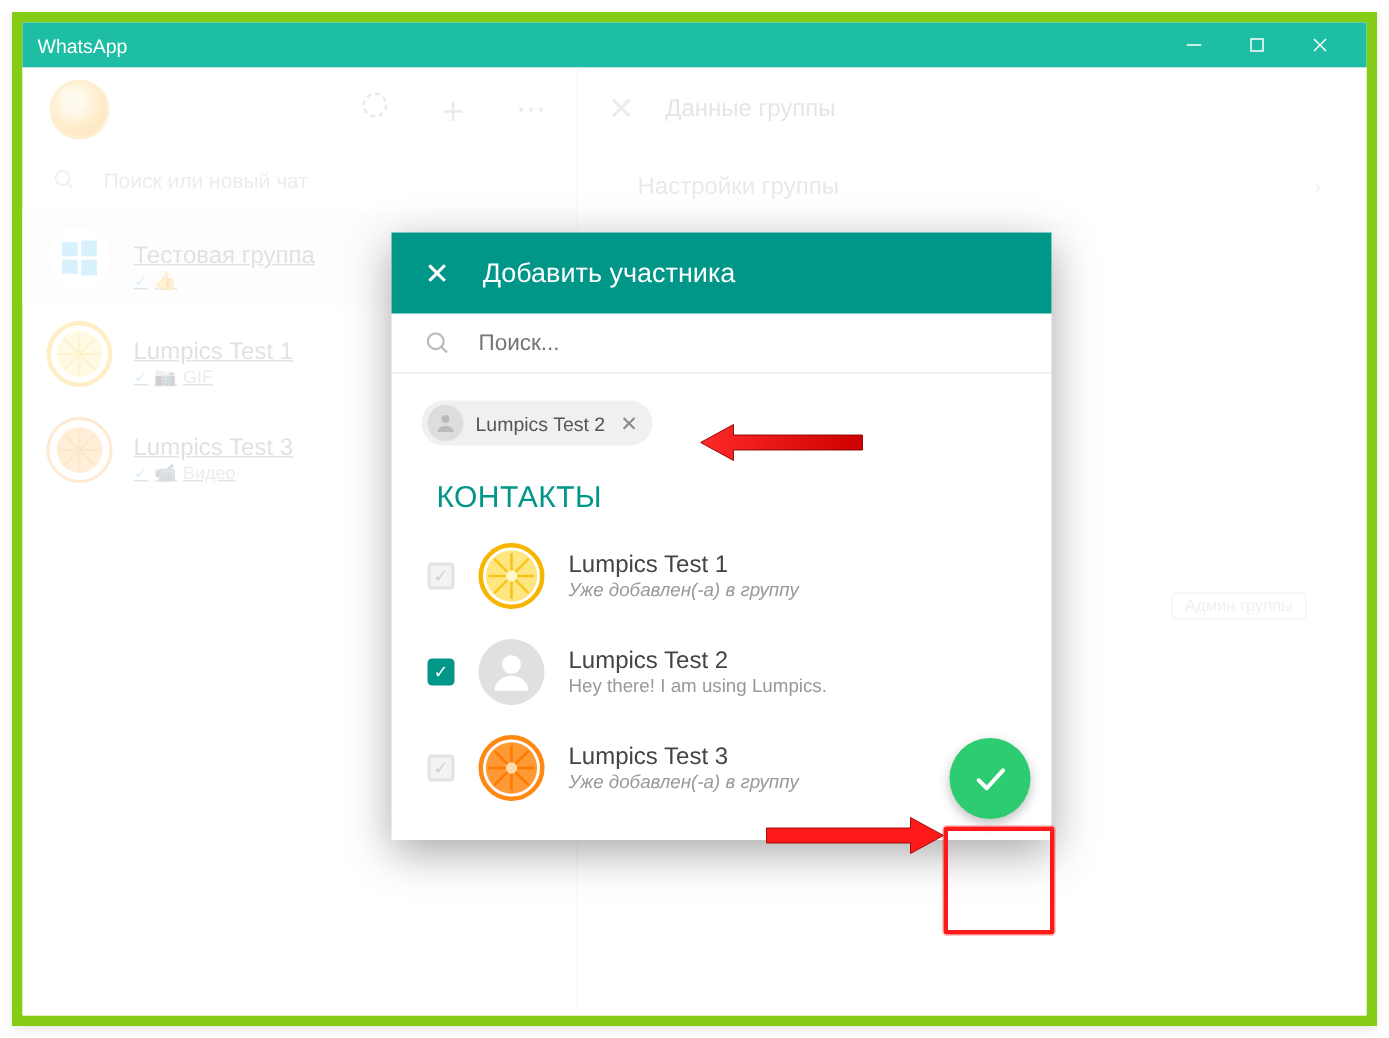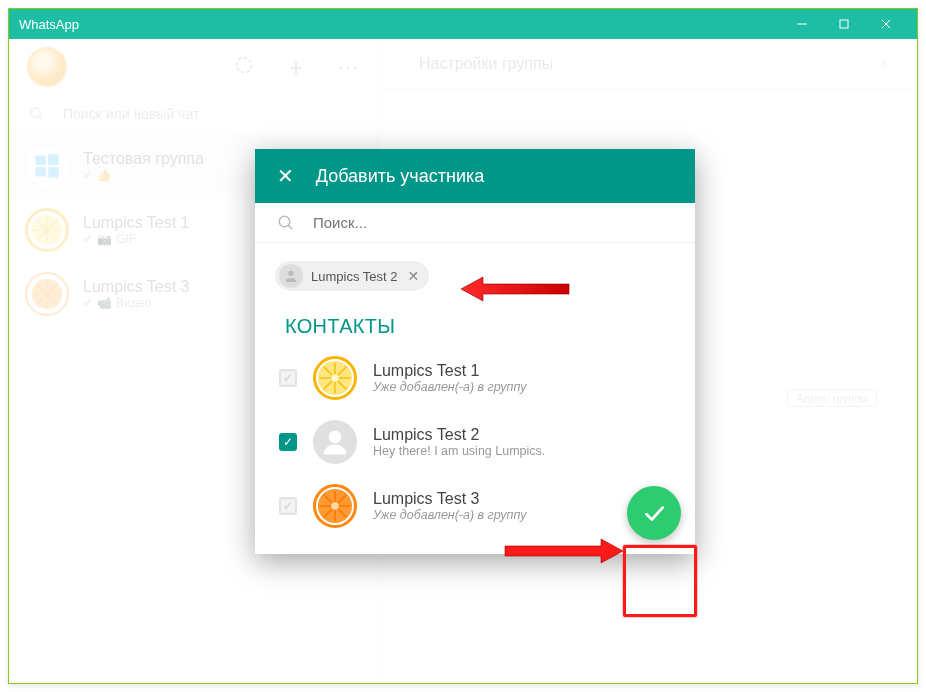--- a/index.html
+++ b/index.html
@@ -1,37 +1,37 @@
 <!DOCTYPE html>
 <html><head>
 <meta charset="utf-8">
 <style>
   * { box-sizing: border-box; margin: 0; padding: 0; font-family: "Segoe UI", Arial, sans-serif; }
   body { background: #fff; width: 926px; height: 692px; overflow: hidden; position: relative; }
 
-  .outer { position: absolute; left: 8px; top: 8px; width: 910px; height: 676px; border: 1px solid #84cc16; background: #fff; box-shadow: 0 2px 6px rgba(0,0,0,0.1);}
+  .outer { position: absolute; left: 8px; top: 8px; width: 910px; height: 676px; border: 7px solid #84cc16; background: #fff; box-shadow: 0 2px 6px rgba(0,0,0,0.1);}
   .titlebar { height: 30px; background: #1ebea5; display: flex; align-items: center; padding: 0 10px; color: #fff; font-size: 13px; }
   .titlebar .spacer { flex: 1; }
   .win-btn { width: 42px; height: 30px; display: flex; align-items: center; justify-content: center; color: #fff; }
   .win-btn svg { width: 10px; height: 10px; }
 
   .app { position: relative; height: calc(100% - 30px); }
 
   
   .veil { position: absolute; inset: 0; background: rgba(255,255,255,0.78); z-index: 5; pointer-events: none;}
 
   
   .bg { position: absolute; inset: 0; display: flex; }
   .left { width: 370px; border-right: 1px solid #eee; }
   .topbar { height: 55px; display: flex; align-items: center; padding: 0 18px; gap: 30px; }
   .avatar-circ { width: 40px; height: 40px; border-radius: 50%; background: radial-gradient(circle at 40% 35%, #ffe9b0 18%, #ffa200 60%, #ff7a00 100%); border: 2px solid #ffb733; }
   .topbar .avatar-circ { margin-right: auto; }
   .tb-icon { color: #888; }
   .searchrow { height: 40px; display: flex; align-items: center; padding: 0 20px; color: #aaa; font-size: 14px; gap: 18px;}
-  .chat-item { display: flex; align-items: center; gap: 14px; padding: 10px 16px; color: #888;}
+  .chat-item { display: flex; align-items: flex-end; gap: 14px; padding: 10px 16px; color: #888; text-decoration: underline;}
   .chat-item.active { background: #f5f5f5;}
   .ci-av { width: 44px; height: 44px; border-radius: 50%; background: #fff; border: 1px solid #eee; display:flex; align-items:center; justify-content:center;}
   .ci-body .t { font-size: 16px; color: #777; }
   .ci-body .s { font-size: 12px; color: #aaa; display:flex; gap:4px; align-items:center;}
 
   .right { flex: 1; }
   .right-head { height: 55px; display: flex; align-items: center; padding: 0 20px; gap: 20px; color: #888; font-size: 16px;}
   .right-head .x { font-size: 22px; color: #aaa; }
   .settings-row { height: 50px; border-bottom: 1px solid #eee; display:flex; align-items:center; padding: 0 30px 0 40px; color:#999; font-size:16px;}
   .settings-row .sp { flex:1;}
@@ -161,20 +161,24 @@
               </svg>
           </div>
           <div class="ci-body">
             <div class="t">Lumpics Test 3</div>
             <div class="s"><span style="color:#4fc3f7">✓</span> 📹 <span>Видео</span></div>
           </div>
         </div>
       </div>
 
       <div class="right">
+        <div class="right-head">
+          <span class="x">✕</span>
+          <span>Данные группы</span>
+        </div>
         <div class="settings-row">
           <span>Настройки группы</span>
           <span class="sp"></span>
           <span style="color:#ccc">›</span>
         </div>
       </div>
     </div>
 
     <div class="veil"></div>
 

